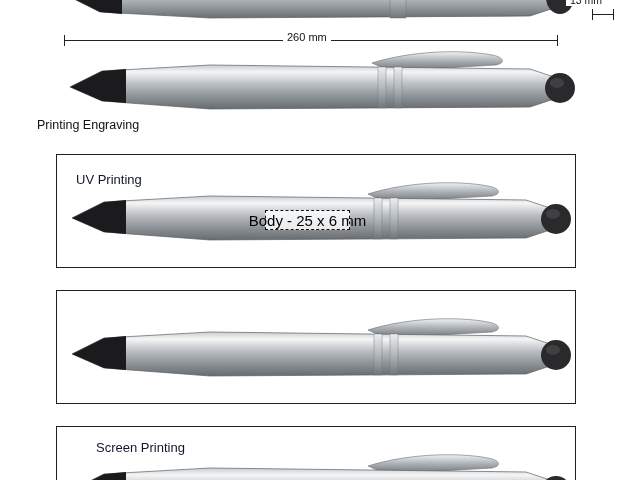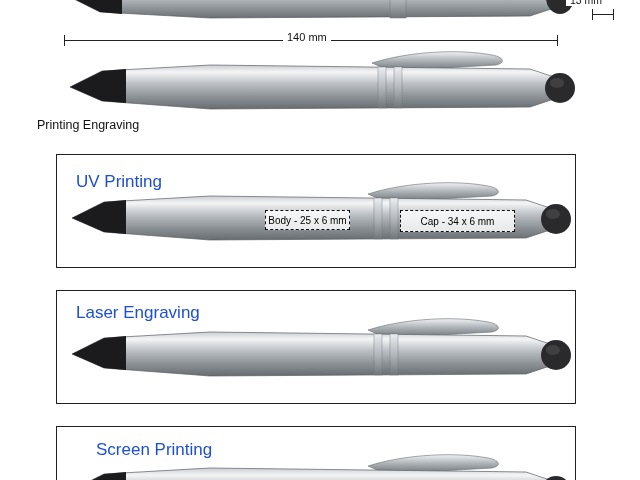--- a/index.html
+++ b/index.html
@@ -78,39 +78,39 @@
 
   
   .section-box {
     position: absolute;
     border: 1px solid #231f20;
     background: #ffffff;
     box-sizing: border-box;
   }
   .section-title {
     position: absolute;
-    font-size: 17px;
-    color: #1d4ed8;
+    font-size: 13px;
+    color: #0f172a;
     left: 42px;
   }
   .heading {
     position: absolute;
     font-size: 12.5px;
     color: #111;
   }
 
   
   .marking {
     position: absolute;
     border: 1px dashed #111;
     box-sizing: border-box;
     display: flex;
     align-items: center;
     justify-content: center;
-    font-size: 10px;
+    font-size: 15px;
     color: #000;
     background: rgba(255,255,255,0.82);
     white-space: nowrap;
     padding: 8px 4px;
   }
 </style>
 </head>
 <body>
 
 <div class="page">
@@ -136,21 +136,21 @@
       <rect x="330" y="15" width="16" height="37" fill="url(#gRing1)" stroke="#6f747a" stroke-width="0.5"></rect>
       <ellipse cx="500" cy="32" rx="14" ry="16" fill="#2a2a2c"></ellipse>
     </svg>
   </div>
 
   <div class="dim-vert" style="left:600px; top:-24px; height:28px;"></div>
   <div class="dim-label" style="left:566px; top:-6px; font-size:10.5px;">13 mm</div>
   <div class="dim-line" style="left:592px; top:14px; width:22px; background:#222;"></div>
 
   <div class="dim-line" style="left:64px; top:40px; width:494px;"></div>
-  <div class="dim-label" style="left:283px; top:31px;">140 mm</div>
+  <div class="dim-label" style="left:283px; top:31px;">260 mm</div>
 
   <div class="pen" style="left:60px; top:47px; width:520px; height:70px;">
     <svg class="pen-body" viewBox="0 0 520 70" preserveAspectRatio="none">
       <defs>
         <linearGradient id="gBody2" x1="0" y1="0" x2="0" y2="1">
           <stop offset="0%" stop-color="#c9cdd1"></stop>
           <stop offset="16%" stop-color="#f4f5f6"></stop>
           <stop offset="42%" stop-color="#bdc1c6"></stop>
           <stop offset="72%" stop-color="#8d9297"></stop>
           <stop offset="100%" stop-color="#676c71"></stop>
@@ -211,24 +211,22 @@
       <path d="M10,40 L42,24 L148,18 L464,22 L494,32 L494,50 L464,60 L148,62 L42,54 Z" fill="url(#gBody3)" stroke="#5b6065" stroke-width="0.7"></path>
       <path d="M10,40 L42,24 L64,22 L64,56 L42,54 Z" fill="#1b1b1d"></path>
       <rect x="312" y="20" width="8" height="41" fill="url(#gRing3)" stroke="#6f747a" stroke-width="0.4"></rect>
       <rect x="328" y="20" width="8" height="41" fill="url(#gRing3)" stroke="#6f747a" stroke-width="0.4"></rect>
       <ellipse cx="494" cy="41" rx="15" ry="15" fill="#2a2a2c"></ellipse>
       <ellipse cx="491" cy="36" rx="7" ry="5" fill="#4a4a4d" opacity="0.7"></ellipse>
     </svg>
   </div>
 
   <div class="marking" style="left:265px; top:210px; width:85px; height:20px;">Body - 25 x 6 mm</div>
-  <div class="marking" style="left:400px; top:210px; width:115px; height:22px;">Cap - 34 x 6 mm</div>
 
   <div class="section-box" style="left:56px; top:290px; width:520px; height:114px;"></div>
-  <div class="section-title" style="left:76px; top:303px;">Laser Engraving</div>
 
   <div class="pen" style="left:62px; top:314px; width:512px; height:70px;">
     <svg class="pen-body" viewBox="0 0 512 70" preserveAspectRatio="none">
       <defs>
         <linearGradient id="gBody4" x1="0" y1="0" x2="0" y2="1">
           <stop offset="0%" stop-color="#c9cdd1"></stop>
           <stop offset="16%" stop-color="#f4f5f6"></stop>
           <stop offset="42%" stop-color="#bdc1c6"></stop>
           <stop offset="72%" stop-color="#8d9297"></stop>
           <stop offset="100%" stop-color="#676c71"></stop>

